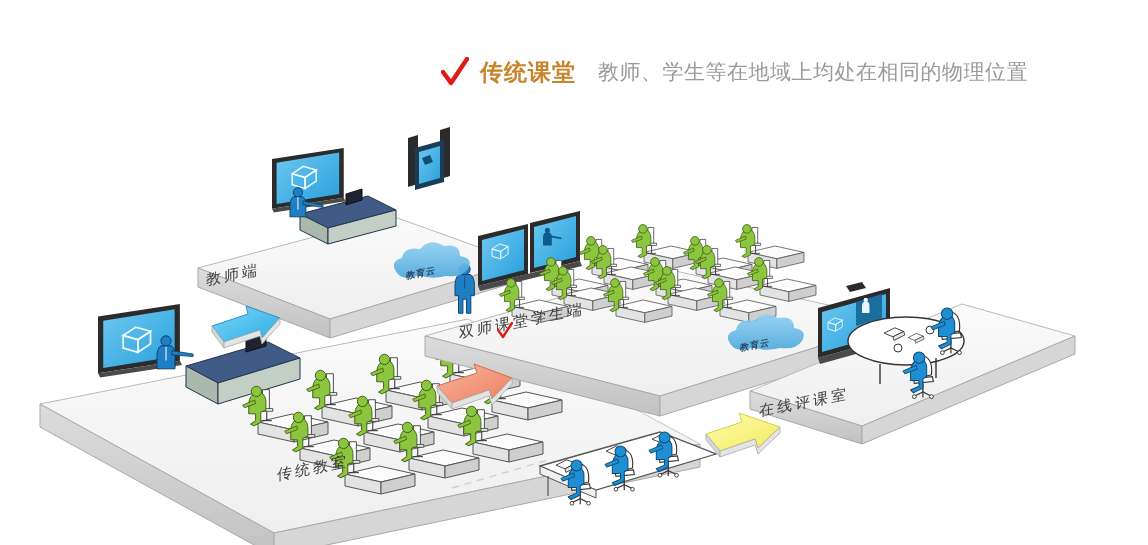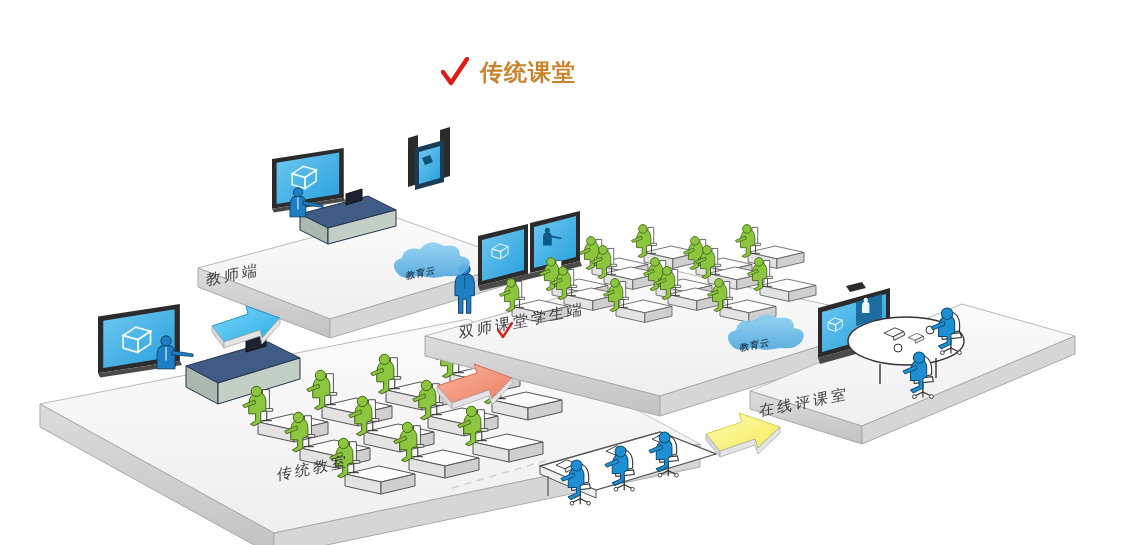--- a/index.html
+++ b/index.html
@@ -521,20 +521,21 @@
 
   <div class="legend">
 
     <div class="legend-row">
       <span class="check">
         <svg width="28" height="30" viewBox="0 0 28 30">
           <path d="M2,15 L10,26 L26,2" fill="none" stroke="#e01b16" stroke-width="4.4" stroke-linecap="round" stroke-linejoin="round"></path>
         </svg>
       </span>
       <span class="legend-term">传统课堂</span>
+      <span class="legend-desc">教师、学生等在地域上均处在相同的物理位置</span>
     </div>
 
   </div>
 
   <div class="plat-label" style="left:206px;top:235px;">教师端</div>
 
   <div class="plat-label" style="left:459px;top:288px;">双师课堂学生端</div>
 
   <div class="plat-label" style="left:277px;top:430px;">传统教室</div>
 

